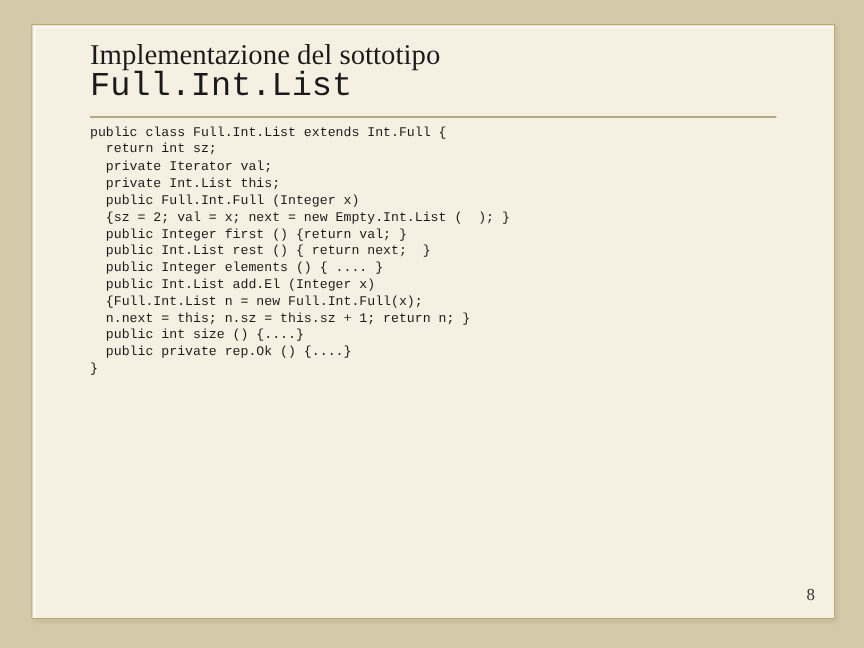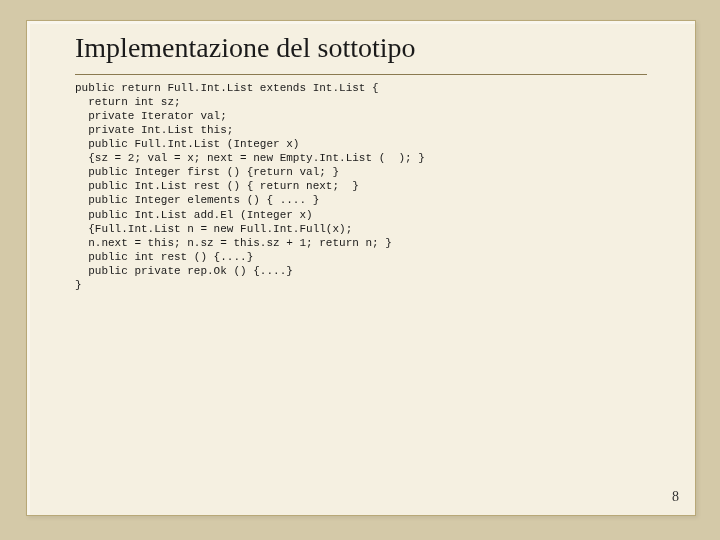--- a/index.html
+++ b/index.html
@@ -21,21 +21,21 @@
     height: 494px;
     background: #f5f0e1;
     border: 1px solid #b8a878;
     box-shadow: inset 3px 3px 0 rgba(255,255,255,0.4), 2px 2px 4px rgba(0,0,0,0.08);
   }
   .title-block {
     padding: 12px 48px 6px 48px;
   }
   .title-line1 {
     font-family: 'Times New Roman', Times, serif;
-    font-size: 28px;
+    font-size: 24px;
     color: #1a1a1a;
     line-height: 1.1;
   }
   .title-line2 {
     font-family: 'Courier New', Courier, monospace;
     font-size: 28px;
     color: #1a1a1a;
     line-height: 1.0;
   }
   .hr-line {
@@ -61,34 +61,35 @@
     color: #333;
   }
 </style>
 </head>
 <body>
 
 <div class="slide-frame">
 
   <div class="title-block">
     <div class="title-line1">Implementazione del sottotipo</div>
+    <div class="title-line2">Full.Int.List</div>
   </div>
 
   <hr class="hr-line">
 
-  <div class="code-block"><span>public return Full.Int.List extends Int.List {</span>
+  <div class="code-block"><span>public class Full.Int.List extends Int.Full {</span>
 <span>  return int sz;</span>
 <span>  private Iterator val;</span>
 <span>  private Int.List this;</span>
-<span>  public Full.Int.List (Integer x)</span>
+<span>  public Full.Int.Full (Integer x)</span>
 <span>  {sz = 2; val = x; next = new Empty.Int.List (  ); }</span>
 <span>  public Integer first () {return val; }</span>
 <span>  public Int.List rest () { return next;  }</span>
 <span>  public Integer elements () { .... }</span>
 <span>  public Int.List add.El (Integer x)</span>
 <span>  {Full.Int.List n = new Full.Int.Full(x);</span>
 <span>  n.next = this; n.sz = this.sz + 1; return n; }</span>
-<span>  public int rest () {....}</span>
+<span>  public int size () {....}</span>
 <span>  public private rep.Ok () {....}</span>
 <span>}</span></div>
 
   <div class="page-num">8</div>
 </div>
 
 </body></html>

